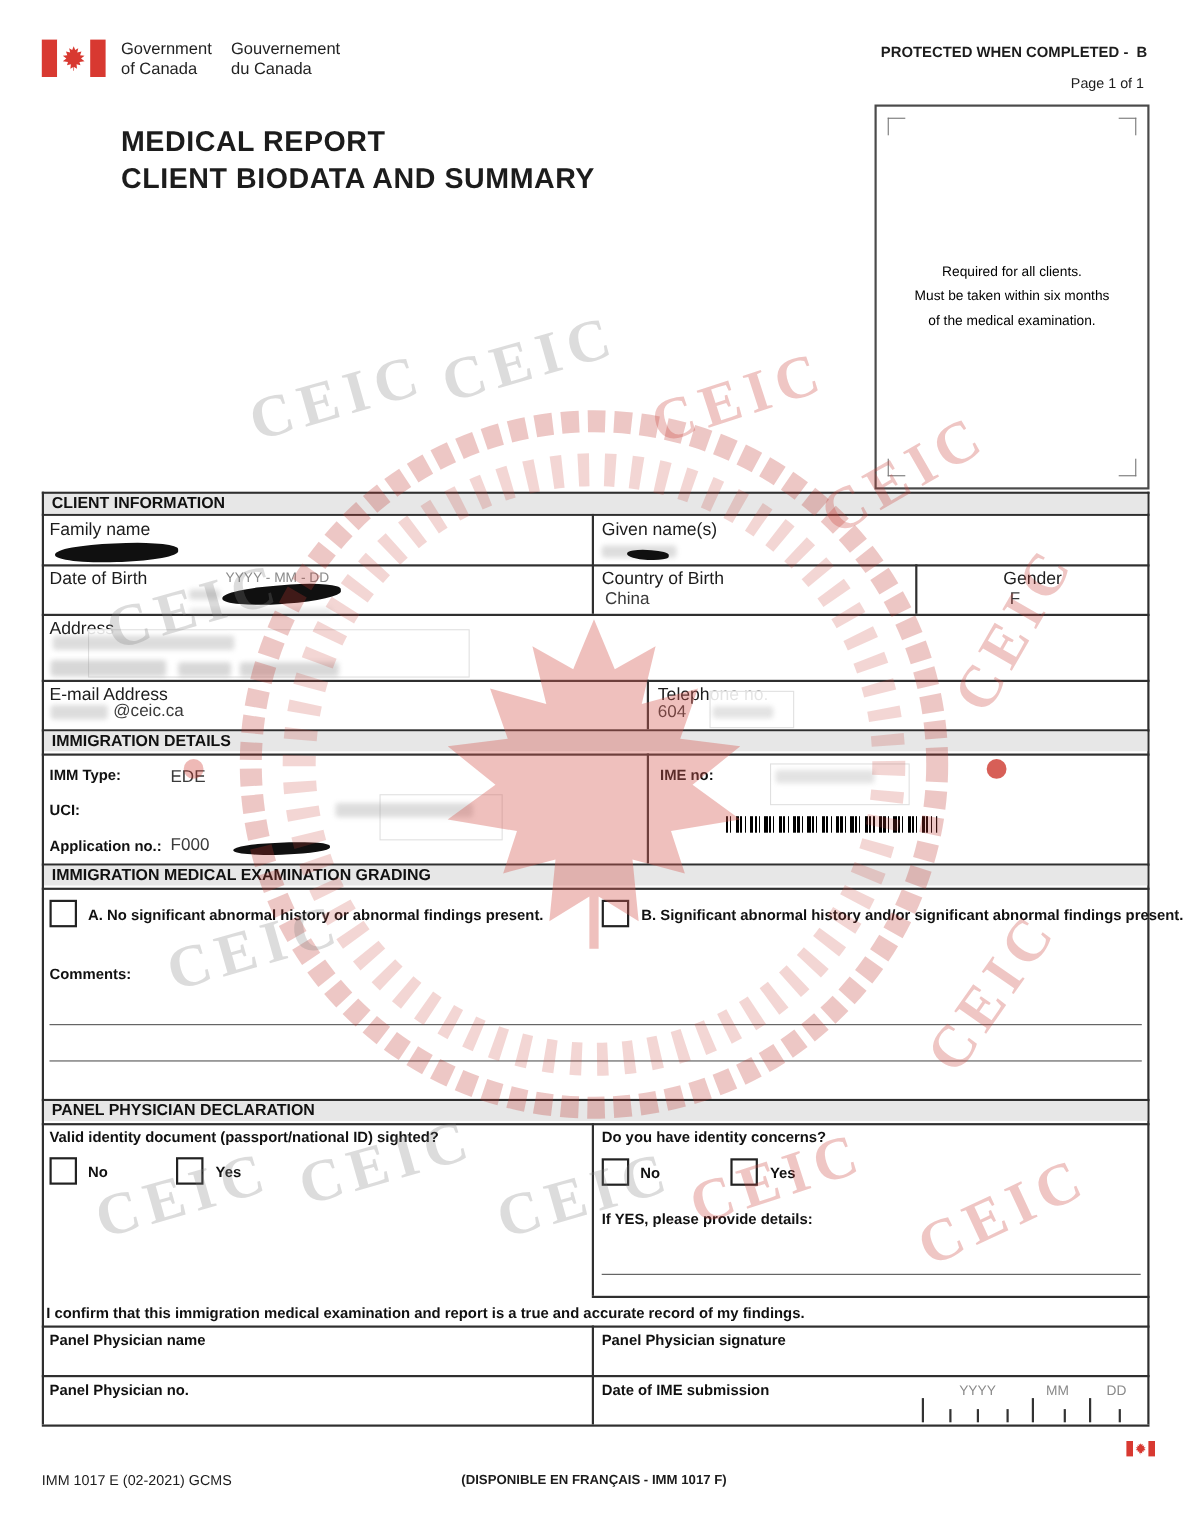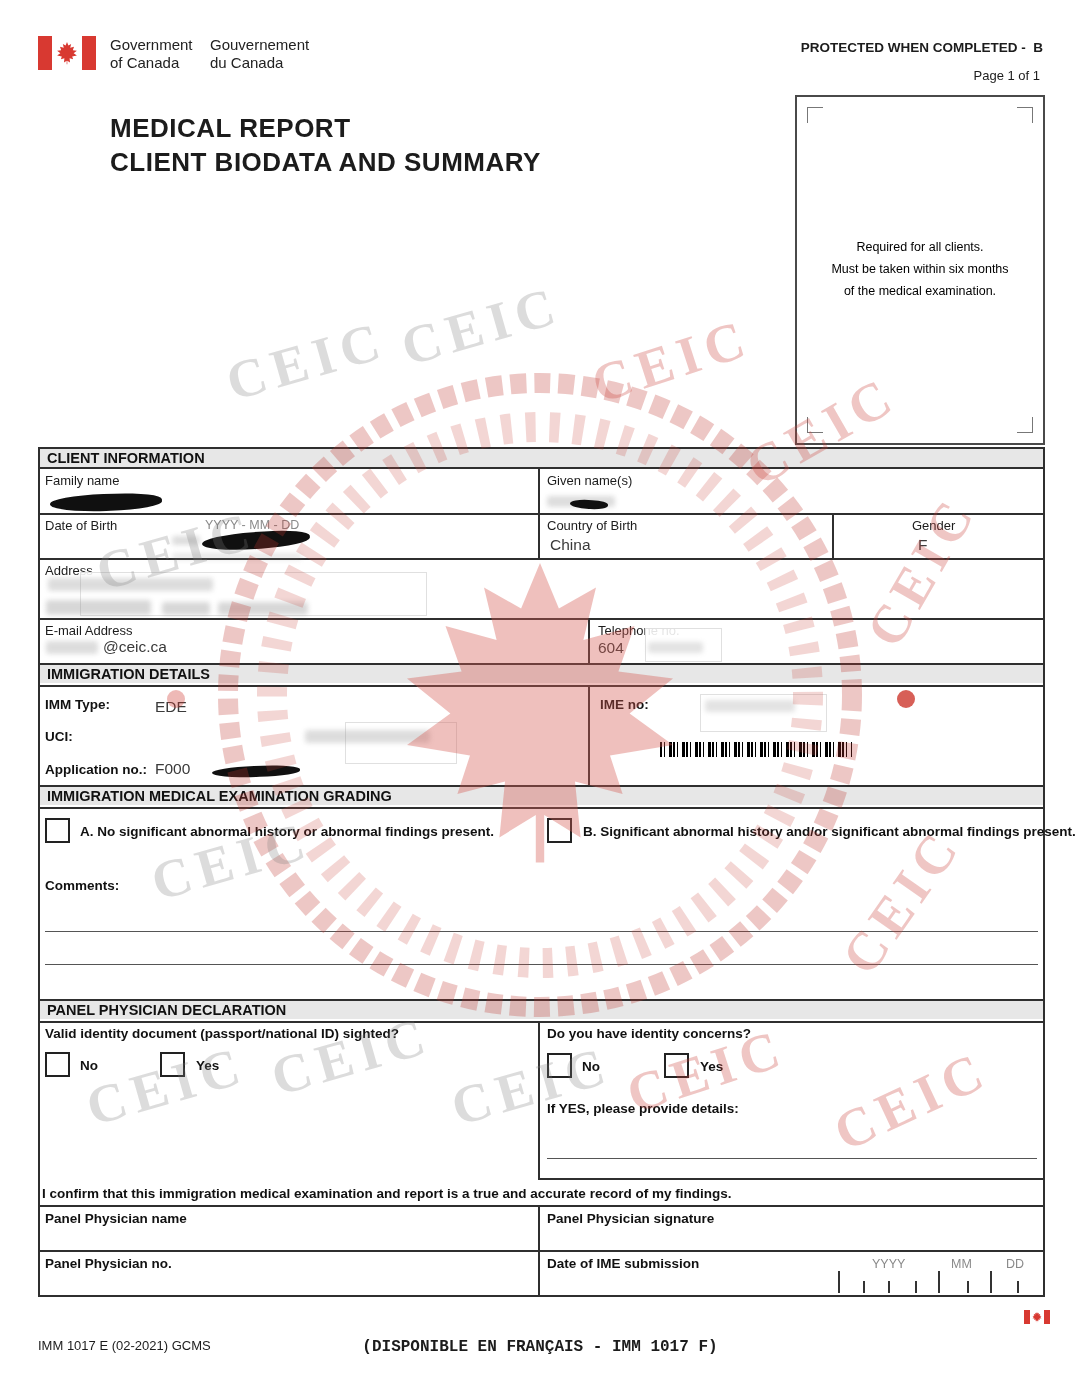--- a/index.html
+++ b/index.html
@@ -3,21 +3,21 @@
 <meta charset="utf-8">
 <style>
   html,body{margin:0;padding:0;background:#fff;}
   .page{position:relative;width:1080px;height:1397px;background:#fff;overflow:hidden;
         font-family:"Liberation Sans", sans-serif;color:#1c1c1c;border-radius:21px;}
   .hline{position:absolute;background:#2f2f2f;height:2px;}
   .thinline{position:absolute;background:#555;height:1px;}
   .vline{position:absolute;background:#2f2f2f;width:2px;}
   .bar{position:absolute;background:#e7e7e7;display:flex;align-items:center;
        font-weight:bold;font-size:14.5px;padding-left:7px;box-sizing:border-box;color:#111;}
-  .lbl{position:absolute;font-size:13px;color:#1c1c1c;white-space:nowrap;}
+  .lbl{position:absolute;font-size:16px;color:#1c1c1c;white-space:nowrap;}
   .lblb{position:absolute;font-size:13.5px;font-weight:bold;color:#111;white-space:nowrap;}
   .val{position:absolute;font-size:15.5px;color:#3a3a3a;white-space:nowrap;}
   .hint{position:absolute;font-size:12.5px;color:#8a8a8a;white-space:nowrap;}
   .checkbox{position:absolute;width:25px;height:25px;background:#fff;border:2px solid #222;box-sizing:border-box;}
   
   .flag{position:absolute;display:flex;}
   .flag .bar-red{background:#d83931;}
   .flag .leaf-wrap{background:#fff;display:flex;align-items:center;justify-content:center;}
   .govtext{position:absolute;font-size:15px;line-height:1.2;color:#222;}
   .protected{position:absolute;right:37px;top:40px;font-size:13.5px;font-weight:bold;white-space:pre;}
@@ -35,21 +35,21 @@
   .blot{position:absolute;background:#101010;border-radius:48% 42% 46% 50%;}
   .blur{position:absolute;background:#8f8f8f;filter:blur(2.5px);border-radius:3px;}
   .whiteout{position:absolute;background:rgba(255,255,255,.88);border:1px solid #e0e0e0;}
   .barcode{position:absolute;left:660px;top:742px;width:192px;height:15px;
     background:repeating-linear-gradient(90deg,#000 0px,#000 2px,#fff 2px,#fff 4px,#000 4px,#000 5px,#fff 5px,#fff 9px,#000 9px,#000 12px,#fff 12px,#fff 13px);}
   
   .tick-tall{position:absolute;width:1.5px;height:22px;background:#333;top:1271px;}
   .tick-short{position:absolute;width:1.5px;height:12px;background:#333;top:1281px;}
   
   .footer-left{position:absolute;left:38px;top:1338px;font-size:13px;}
-  .footer-center{position:absolute;left:290px;top:1338px;width:500px;text-align:center;font-size:16px;font-weight:bold;font-family:Liberation Mono, monospace;}
+  .footer-center{position:absolute;left:290px;top:1338px;width:500px;text-align:center;font-size:12px;font-weight:bold;}
   .wordmark{position:absolute;left:886px;top:1308px;width:170px;height:52px;}
   .wordmark .wm-text{font-family:"Liberation Serif", serif;font-size:45px;color:#181818;letter-spacing:0px;}
   
   .watermark{position:absolute;inset:0;pointer-events:none;}
   .wm-ceic{position:absolute;font-family:"Liberation Serif", serif;font-size:54px;letter-spacing:7px;font-weight:bold;white-space:nowrap;}
   .wm-gray{color:rgba(125,125,125,.27);}
   .wm-red{color:rgba(201,66,58,.30);}
   .wm-dot{position:absolute;width:18px;height:18px;border-radius:50%;}
 </style>
 </head>

